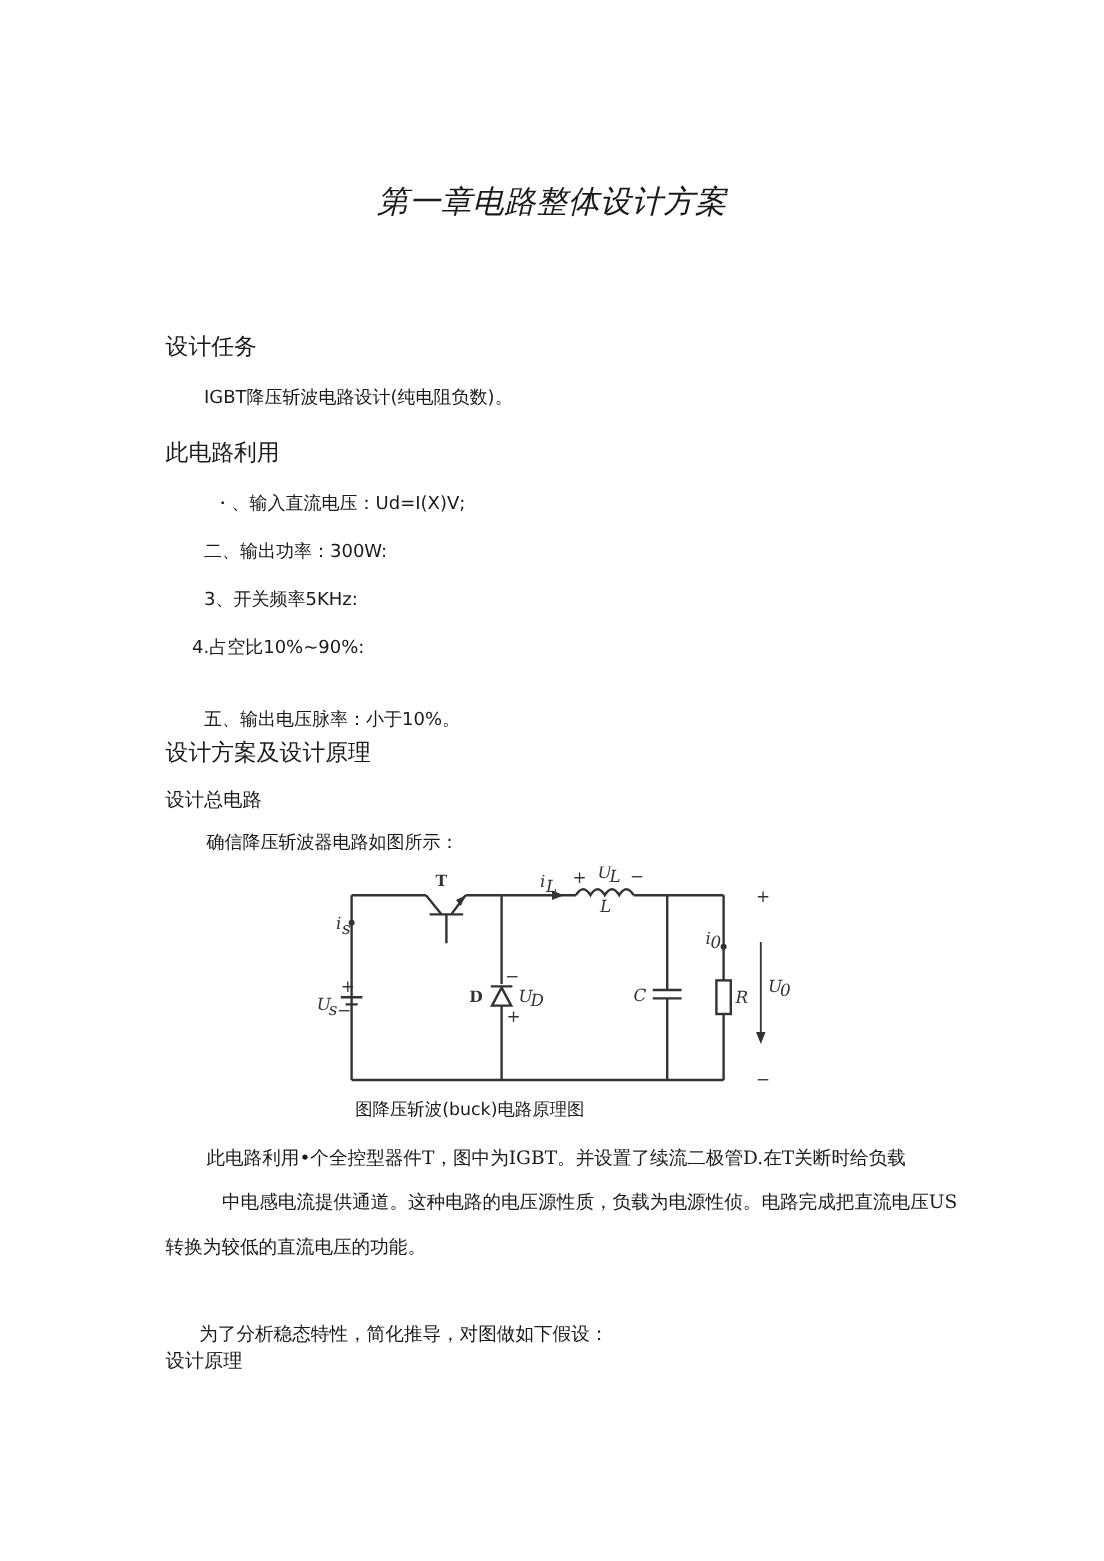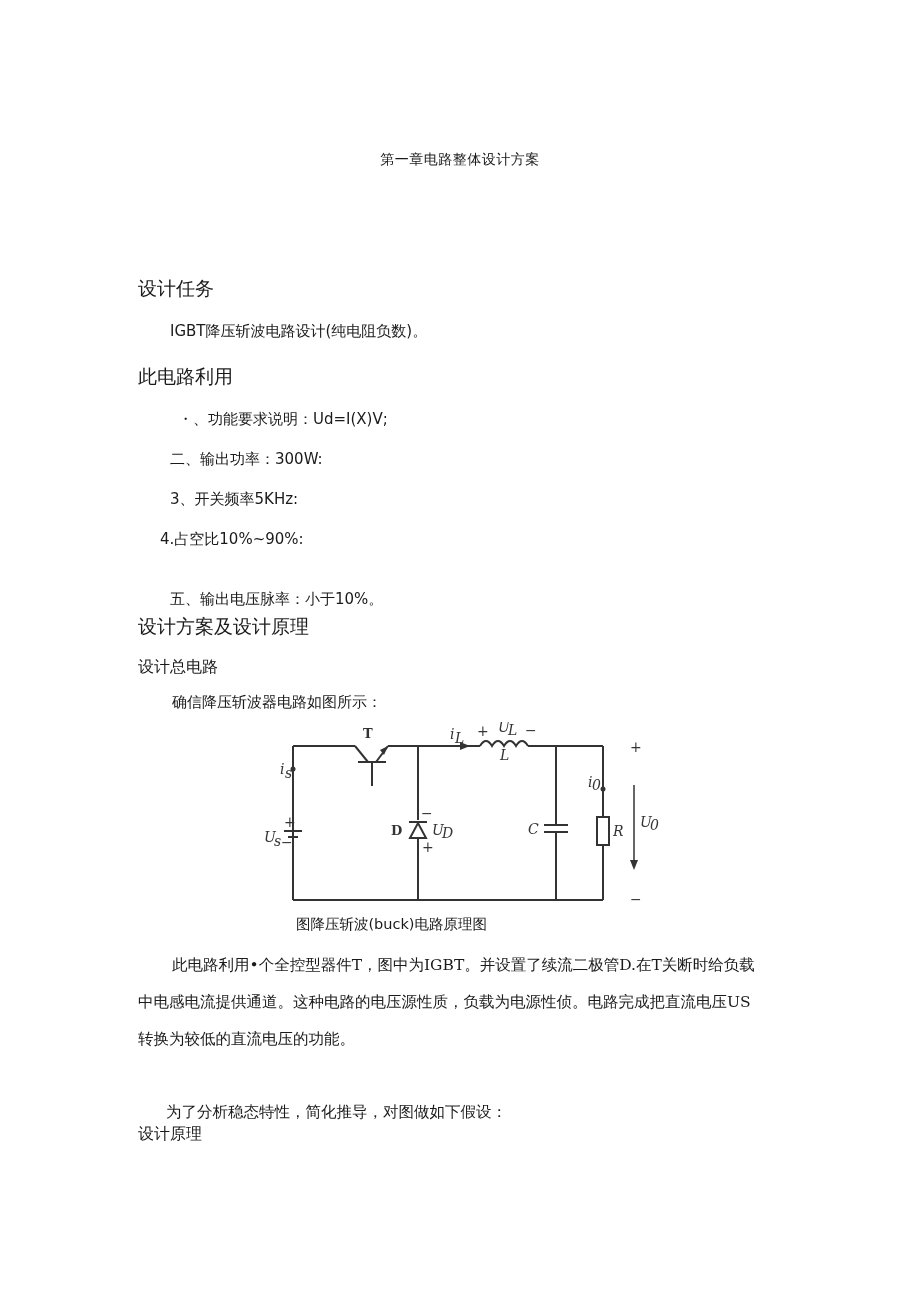--- a/index.html
+++ b/index.html
@@ -1,39 +1,39 @@
 <!DOCTYPE html>
 <html><head>
   <meta charset="utf-8">
   <style>
     html, body { margin: 0; padding: 0; background: #ffffff; }
     body { width: 920px; height: 1301px; position: relative; overflow: hidden;
       font-family: "DejaVu Sans", "Liberation Sans", sans-serif; color: #1a1a1a; }
     .abs { position: absolute; white-space: nowrap; }
-    .title { left: 0; width: 920px; text-align: center; top: 151px; font-size: 14px; letter-spacing: 0.5px; }
+    .title { left: 0; width: 920px; text-align: center; top: 151px; font-size: 26px; letter-spacing: 0.5px; font-style: italic; }
     .h2 { font-size: 19px; left: 138px; }
     .p { font-size: 15px; }
     .serif { font-family: "DejaVu Serif", "Liberation Serif", serif; }
     .h3 { font-size: 16px; left: 138px; }
     .caption { left: 0; width: 783px; text-align: center; font-size: 14.5px; top: 915px; }
     .body-line { font-size: 15.5px; left: 138px; }
     svg.circuit { position: absolute; left: 260px; top: 722px; }
     .clbl { font-family: "DejaVu Serif", "Liberation Serif", serif; font-style: italic; font-size: 14px; fill: #333; }
     .clbl-b { font-family: "DejaVu Serif", "Liberation Serif", serif; font-weight: bold; font-size: 13px; fill: #333; }
   </style>
 </head>
 <body>
 
 <div class="abs title">第一章电路整体设计方案</div>
 
 <div class="abs h2" style="top:276px;">设计任务</div>
 <div class="abs p" style="left:170px; top:322px;">IGBT降压斩波电路设计(纯电阻负数)。</div>
 
 <div class="abs h2" style="top:364px;">此电路利用</div>
-<div class="abs p" style="left:178px; top:410px;">・、功能要求说明：Ud=I(X)V;</div>
+<div class="abs p" style="left:178px; top:410px;">・、输入直流电压：Ud=I(X)V;</div>
 <div class="abs p" style="left:170px; top:450px;">二、输出功率：300W:</div>
 <div class="abs p" style="left:170px; top:490px;">3、开关频率5KHz:</div>
 <div class="abs p" style="left:160px; top:530px;">4.占空比10%~90%:</div>
 <div class="abs p" style="left:170px; top:590px;">五、输出电压脉率：小于10%。</div>
 
 <div class="abs h2" style="top:614px;">设计方案及设计原理</div>
 <div class="abs h3" style="top:657px;">设计总电路</div>
 <div class="abs p" style="left:172px; top:693px;">确信降压斩波器电路如图所示：</div>
 
 <svg class="circuit" width="410" height="190" viewBox="0 0 410 190">
@@ -112,17 +112,17 @@
   <text class="clbl" x="353" y="114">R</text>
   <text class="clbl" x="380" y="105">U</text>
   <text class="clbl" x="390" y="108" font-size="9">0</text>
   <text class="clbl" x="370" y="30" font-size="12">+</text>
   <text class="clbl" x="370" y="182" font-size="12">−</text>
 </svg>
 
 <div class="abs caption">图降压斩波(buck)电路原理图</div>
 
 <div class="abs body-line serif" style="left:172px; top:955px;">此电路利用•个全控型器件T，图中为IGBT。并设置了续流二极管D.在T关断时给负载</div>
-<div class="abs body-line serif" style="top:992px;">中电感电流提供通道。这种电路的电压源性质，负载为电源性侦。电路完成把直流电压US</div>
+<div class="abs body-line serif" style="top:992px;margin-left:47px;">中电感电流提供通道。这种电路的电压源性质，负载为电源性侦。电路完成把直流电压US</div>
 <div class="abs body-line serif" style="top:1029px;">转换为较低的直流电压的功能。</div>
 
 <div class="abs h3 serif" style="top:1124px;">设计原理</div>
 <div class="abs body-line serif" style="left:166px; top:1102px;text-align:center;">为了分析稳态特性，简化推导，对图做如下假设：</div>
 
 </body></html>

